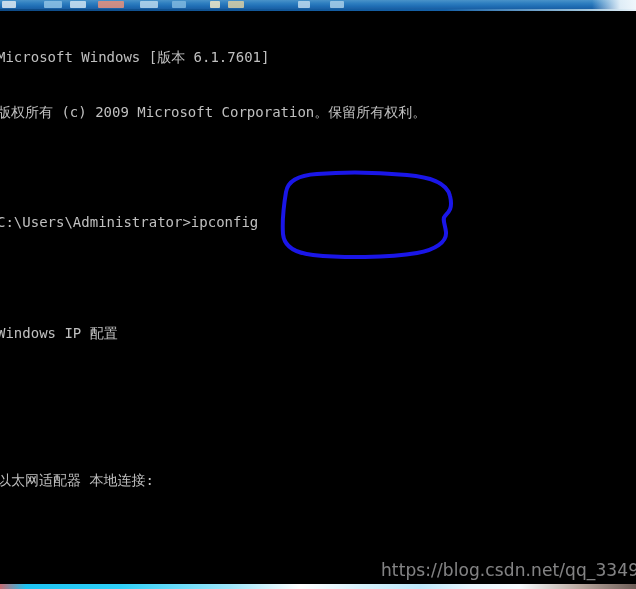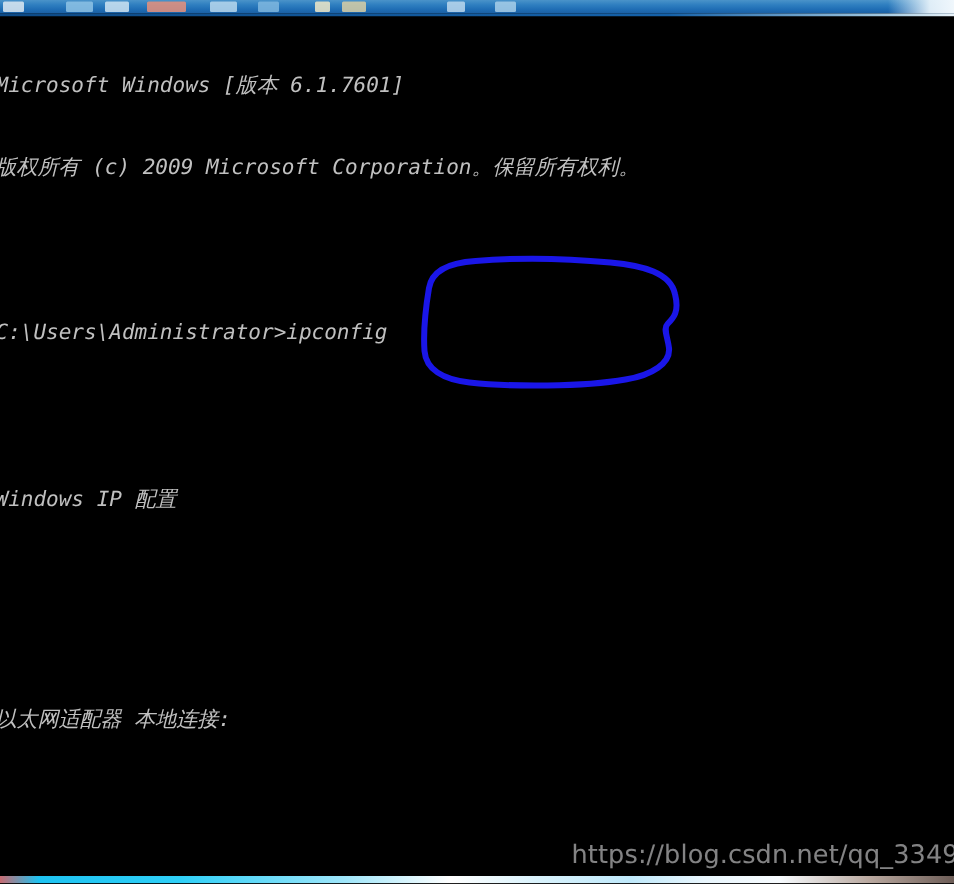--- a/index.html
+++ b/index.html
@@ -62,21 +62,20 @@
     width: 636px;
     height: 567px;
     background: #000000;
     color: #c0c0c0;
     font-family: "DejaVu Sans Mono", "Liberation Mono", monospace;
     font-size: 14px;
     line-height: 18.4px;
     white-space: pre;
     letter-spacing: 0px;
     overflow: hidden;
-    font-style: italic;
   }
   .line {
     height: 18.4px;
     margin-left: -3px;
     padding-left: 0;
     white-space: pre;
   }
   .blank { height: 18.4px; }
 
   

